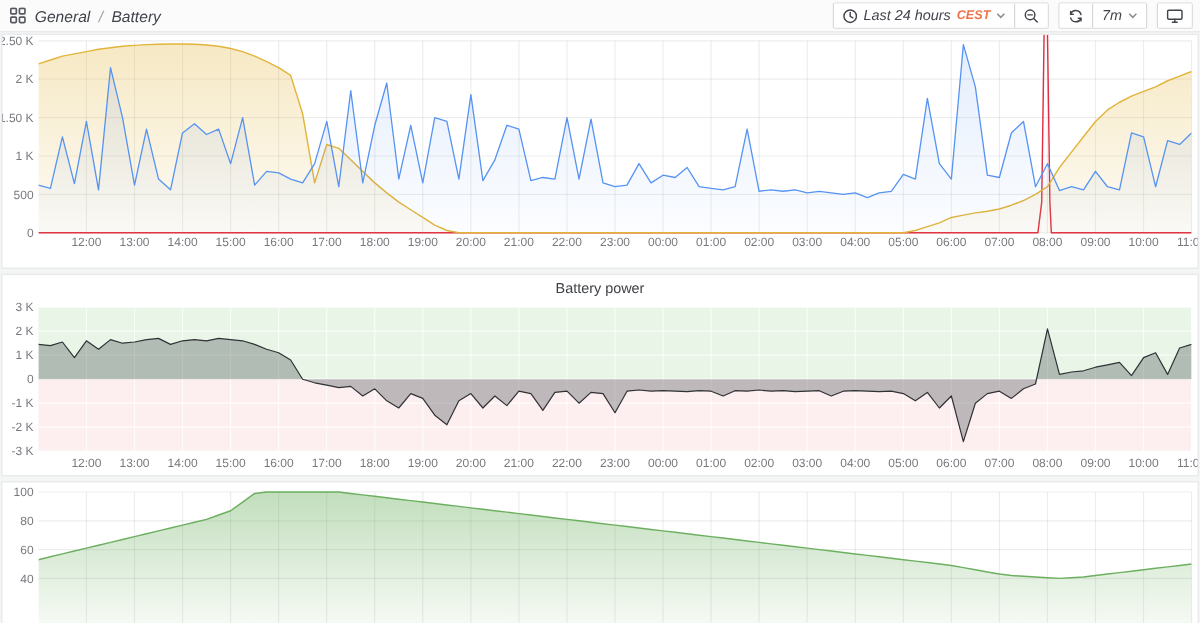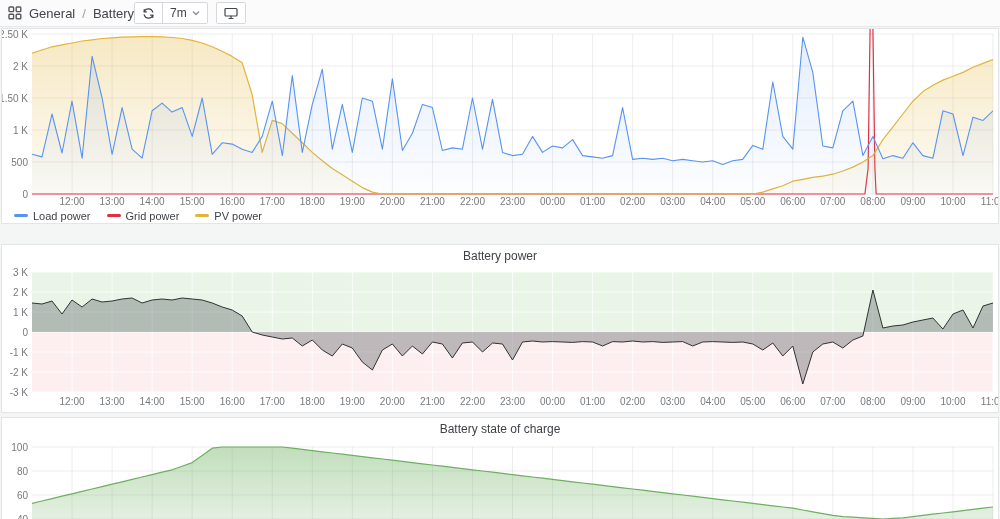--- a/index.html
+++ b/index.html
@@ -5,40 +5,41 @@
   * { box-sizing: border-box; margin: 0; padding: 0; }
   html, body { width: 1000px; height: 519px; overflow: hidden; }
   body {
     font-family: "Liberation Sans", sans-serif;
     background: #F4F5F5;
     color: #41444B;
   }
   
   .navbar {
     height: 27px; background: #FBFBFB; border-bottom: 1px solid #E6E7E8;
-    display: flex; align-items: center; 
+    display: flex; align-items: center; justify-content: space-between;
     padding: 0 6px 0 8px;
+    font-style: italic;
   }
   .crumbs { display: flex; align-items: center; gap: 7px; font-size: 13px; }
   .crumb { color: #41444B; cursor: pointer; }
   .crumb-sep { color: #9FA2A8; }
   .nav-right { display: flex; align-items: center; gap: 8px; }
   .btn-group { display: flex; border: 1px solid #D5D7DB; border-radius: 2px; background: #FFF; height: 22px; }
   .btn {
     display: flex; align-items: center; gap: 5px; padding: 0 7px;
     font-size: 12px; color: #41444B; cursor: pointer; background: #FFF; height: 20px;
   }
   .btn + .btn { border-left: 1px solid #D5D7DB; }
   .tz { font-size: 10.5px; font-weight: bold; }
   .chev { width: 8px; height: 8px; }
   .ico { display: inline-flex; align-items: center; }
   
   .panel { background: #FFFFFF; border: 1px solid #E4E5E6; margin: 0 1px; }
   .panel-1 { margin-top: 1px; height: 196px; }
-  .panel-2 { margin-top: 20px; height: 169px; }
+  .panel-2 { margin-top: 4px; height: 169px; }
   .panel-3 { margin-top: 4px; height: 160px; }
   .panel-title {
     height: 21px; text-align: center; font-size: 12px; font-weight: 500;
     color: #3E4146; padding-top: 4px; cursor: pointer;
   }
   svg.chart { display: block; }
   .legend { display: flex; align-items: center; gap: 16px; padding-left: 12px; height: 17px; }
   .legend-item { display: flex; align-items: center; gap: 5px; font-size: 11px; color: #3F4248; cursor: pointer; }
   .swatch { width: 14px; height: 3px; border-radius: 2px; display: inline-block; }
 </style>
@@ -55,20 +56,45 @@
         <rect x="1" y="8.2" width="4.6" height="4.6" rx="0.8"></rect>
             <rect x="8.2" y="8.2" width="4.6" height="4.6" rx="0.8"></rect>
       </g>
         </svg>
     </span>
     <span class="crumb">General</span>
     <span class="crumb-sep">/</span>
     <span class="crumb">Battery</span>
   </div>
   <div class="nav-right">
+    <div class="btn-group">
+      <div class="btn">
+        <span class="ico">
+          <svg width="13" height="13" viewBox="0 0 13 13">
+              <circle cx="6.5" cy="6.5" r="5.2" fill="none" stroke="#41444B" stroke-width="1.2"></circle>
+              <path d="M6.5 3.4v3.3l2.2 1.2" fill="none" stroke="#41444B" stroke-width="1.2" stroke-linecap="round"></path>
+            </svg>
+        </span>
+        <span>Last 24 hours</span>
+        <span class="tz" style="color: rgb(237, 116, 75);">CEST</span>
+        <span class="ico">
+          <svg class="chev" viewBox="0 0 8 8">
+              <path d="M1 2.5l3 3 3-3" fill="none" stroke="#8A8D93" stroke-width="1.3"></path>
+            </svg>
+        </span>
+      </div>
+      <div class="btn">
+        <span class="ico">
+          <svg width="13" height="13" viewBox="0 0 13 13">
+              <circle cx="5.4" cy="5.4" r="4" fill="none" stroke="#41444B" stroke-width="1.2"></circle>
+              <path d="M3.6 5.4h3.6M8.4 8.4l3 3" fill="none" stroke="#41444B" stroke-width="1.2" stroke-linecap="round"></path>
+            </svg>
+        </span>
+      </div>
+    </div>
     <div class="btn-group">
       <div class="btn">
         <span class="ico">
           <svg width="13" height="13" viewBox="0 0 13 13" fill="none" stroke="#41444B" stroke-width="1.2" stroke-linecap="round">
             <path d="M10.8 5.1a4.6 4.6 0 0 0-8.6-.6"></path>
               <path d="M2.2 7.9a4.6 4.6 0 0 0 8.6.6"></path>
             <path d="M2.2 2.6v2.2h2.2M10.8 10.4V8.2H8.6"></path>
           </svg>
         </span>
       </div>
@@ -170,34 +196,20 @@
         </linearGradient>
       </defs>
       <g clip-path="url(#svg1-clip)">
         <path d="M30.0 165.0L862.9 165.0L866.1 139.4L868.1 -1.4L870.9 -1.4L872.9 139.4L874.1 165.0L991.0 165.0" fill="none" stroke="#E02F44" stroke-width="1.2" stroke-linejoin="round"></path>
         <path d="M30.0 24.2L40.0 21.0L50.0 17.8L60.0 15.9L70.0 14.0L80.1 12.0L90.1 10.8L100.1 9.5L110.1 8.8L120.1 8.2L130.1 7.9L140.1 7.6L150.1 7.6L160.1 7.9L170.1 8.5L180.2 9.5L190.2 11.4L200.2 14.0L210.2 17.8L220.2 22.3L230.2 27.4L240.2 33.8L250.2 65.8L260.2 123.4L270.3 91.4L280.3 94.6L290.3 104.2L300.3 113.8L310.3 123.4L320.3 131.7L330.3 139.4L340.3 145.8L350.3 152.2L360.3 158.6L370.4 163.1L380.4 165.0L390.4 165.0L400.4 165.0L410.4 165.0L420.4 165.0L430.4 165.0L440.4 165.0L450.4 165.0L460.4 165.0L470.5 165.0L480.5 165.0L490.5 165.0L500.5 165.0L510.5 165.0L520.5 165.0L530.5 165.0L540.5 165.0L550.5 165.0L560.6 165.0L570.6 165.0L580.6 165.0L590.6 165.0L600.6 165.0L610.6 165.0L620.6 165.0L630.6 165.0L640.6 165.0L650.6 165.0L660.7 165.0L670.7 165.0L680.7 165.0L690.7 165.0L700.7 165.0L710.7 165.0L720.7 165.0L730.7 165.0L740.7 165.0L750.8 165.0L760.8 163.1L770.8 159.9L780.8 156.7L790.8 152.2L800.8 150.3L810.8 148.4L820.8 147.1L830.8 145.2L840.8 142.0L850.9 138.1L860.9 133.0L870.9 126.6L880.9 110.6L890.9 97.8L900.9 85.0L910.9 72.2L920.9 62.6L930.9 56.2L940.9 51.1L951.0 47.2L961.0 43.4L971.0 38.3L981.0 34.4L991.0 30.6L991.0 165L30.0 165Z" fill="url(#svg1-g1)" stroke="none"></path>
         <path d="M30.0 24.2L40.0 21.0L50.0 17.8L60.0 15.9L70.0 14.0L80.1 12.0L90.1 10.8L100.1 9.5L110.1 8.8L120.1 8.2L130.1 7.9L140.1 7.6L150.1 7.6L160.1 7.9L170.1 8.5L180.2 9.5L190.2 11.4L200.2 14.0L210.2 17.8L220.2 22.3L230.2 27.4L240.2 33.8L250.2 65.8L260.2 123.4L270.3 91.4L280.3 94.6L290.3 104.2L300.3 113.8L310.3 123.4L320.3 131.7L330.3 139.4L340.3 145.8L350.3 152.2L360.3 158.6L370.4 163.1L380.4 165.0L390.4 165.0L400.4 165.0L410.4 165.0L420.4 165.0L430.4 165.0L440.4 165.0L450.4 165.0L460.4 165.0L470.5 165.0L480.5 165.0L490.5 165.0L500.5 165.0L510.5 165.0L520.5 165.0L530.5 165.0L540.5 165.0L550.5 165.0L560.6 165.0L570.6 165.0L580.6 165.0L590.6 165.0L600.6 165.0L610.6 165.0L620.6 165.0L630.6 165.0L640.6 165.0L650.6 165.0L660.7 165.0L670.7 165.0L680.7 165.0L690.7 165.0L700.7 165.0L710.7 165.0L720.7 165.0L730.7 165.0L740.7 165.0L750.8 165.0L760.8 163.1L770.8 159.9L780.8 156.7L790.8 152.2L800.8 150.3L810.8 148.4L820.8 147.1L830.8 145.2L840.8 142.0L850.9 138.1L860.9 133.0L870.9 126.6L880.9 110.6L890.9 97.8L900.9 85.0L910.9 72.2L920.9 62.6L930.9 56.2L940.9 51.1L951.0 47.2L961.0 43.4L971.0 38.3L981.0 34.4L991.0 30.6" fill="none" stroke="#E2B43A" stroke-width="1.2" stroke-linejoin="round"></path>
         <path d="M30.0 125.3L40.0 127.9L50.0 85.0L60.0 124.0L70.0 72.2L80.1 129.2L90.1 27.4L100.1 69.0L110.1 125.3L120.1 78.6L130.1 120.2L140.1 129.2L150.1 81.8L160.1 74.1L170.1 83.1L180.2 78.6L190.2 107.4L200.2 69.0L210.2 125.3L220.2 113.8L230.2 115.1L240.2 120.2L250.2 123.4L260.2 107.4L270.3 72.2L280.3 126.6L290.3 46.6L300.3 123.4L310.3 75.4L320.3 40.2L330.3 120.2L340.3 75.4L350.3 123.4L360.3 69.0L370.4 72.2L380.4 120.2L390.4 49.8L400.4 121.5L410.4 104.2L420.4 75.4L430.4 78.6L440.4 121.5L450.4 118.9L460.4 120.2L470.5 69.0L480.5 120.2L490.5 70.3L500.5 123.4L510.5 126.6L520.5 125.3L530.5 107.4L540.5 123.4L550.5 117.0L560.6 118.9L570.6 110.6L580.6 126.6L590.6 127.9L600.6 129.2L610.6 126.6L620.6 78.6L630.6 130.4L640.6 129.2L650.6 130.4L660.7 129.2L670.7 131.7L680.7 130.4L690.7 131.7L700.7 133.0L710.7 131.7L720.7 135.6L730.7 131.7L740.7 130.4L750.8 116.4L760.8 120.2L770.8 53.0L780.8 107.4L790.8 120.2L800.8 8.2L810.8 43.4L820.8 117.0L830.8 118.9L840.8 81.8L850.9 72.2L860.9 126.6L870.9 107.4L880.9 129.8L890.9 126.6L900.9 129.2L910.9 113.8L920.9 126.6L930.9 129.2L940.9 81.8L951.0 85.0L961.0 126.6L971.0 88.2L981.0 91.4L991.0 81.8L991.0 165L30.0 165Z" fill="url(#svg1-g2)" stroke="none"></path>
         <path d="M30.0 125.3L40.0 127.9L50.0 85.0L60.0 124.0L70.0 72.2L80.1 129.2L90.1 27.4L100.1 69.0L110.1 125.3L120.1 78.6L130.1 120.2L140.1 129.2L150.1 81.8L160.1 74.1L170.1 83.1L180.2 78.6L190.2 107.4L200.2 69.0L210.2 125.3L220.2 113.8L230.2 115.1L240.2 120.2L250.2 123.4L260.2 107.4L270.3 72.2L280.3 126.6L290.3 46.6L300.3 123.4L310.3 75.4L320.3 40.2L330.3 120.2L340.3 75.4L350.3 123.4L360.3 69.0L370.4 72.2L380.4 120.2L390.4 49.8L400.4 121.5L410.4 104.2L420.4 75.4L430.4 78.6L440.4 121.5L450.4 118.9L460.4 120.2L470.5 69.0L480.5 120.2L490.5 70.3L500.5 123.4L510.5 126.6L520.5 125.3L530.5 107.4L540.5 123.4L550.5 117.0L560.6 118.9L570.6 110.6L580.6 126.6L590.6 127.9L600.6 129.2L610.6 126.6L620.6 78.6L630.6 130.4L640.6 129.2L650.6 130.4L660.7 129.2L670.7 131.7L680.7 130.4L690.7 131.7L700.7 133.0L710.7 131.7L720.7 135.6L730.7 131.7L740.7 130.4L750.8 116.4L760.8 120.2L770.8 53.0L780.8 107.4L790.8 120.2L800.8 8.2L810.8 43.4L820.8 117.0L830.8 118.9L840.8 81.8L850.9 72.2L860.9 126.6L870.9 107.4L880.9 129.8L890.9 126.6L900.9 129.2L910.9 113.8L920.9 126.6L930.9 129.2L940.9 81.8L951.0 85.0L961.0 126.6L971.0 88.2L981.0 91.4L991.0 81.8" fill="none" stroke="#5794F2" stroke-width="1.1" stroke-linejoin="round"></path>
       </g>
     </svg>
-  <div class="legend">
-    <span class="legend-item">
-      <span class="swatch" style="background: rgb(87, 148, 242);"></span>
-      <span>Load power</span>
-    </span>
-    <span class="legend-item">
-      <span class="swatch" style="background: rgb(224, 47, 68);"></span>
-      <span>Grid power</span>
-    </span>
-    <span class="legend-item">
-      <span class="swatch" style="background: rgb(226, 180, 58);"></span>
-      <span>PV power</span>
-    </span>
-  </div>
 </div>
 
 <div class="panel panel-2">
   <div class="panel-title">Battery power</div>
   <svg id="svg2" class="chart" width="996" height="144">
       <rect x="30" y="6" width="961" height="60" fill="rgba(115,191,105,0.16)"></rect>
       <rect x="30" y="66" width="961" height="60" fill="rgba(224,47,68,0.08)"></rect>
       <line x1="70.04166666666666" y1="6" x2="70.04166666666666" y2="126" stroke="rgba(255,255,255,0.75)" stroke-width="1"></line>
       <text x="70.04166666666666" y="139" text-anchor="middle" font-size="10" fill="#77797E">12:00</text>
       <line x1="110.08333333333333" y1="6" x2="110.08333333333333" y2="126" stroke="rgba(255,255,255,0.75)" stroke-width="1"></line>
@@ -266,21 +278,20 @@
         </clipPath>
       </defs>
       <g clip-path="url(#svg2-clip)">
         <path d="M30.0 37.0L40.0 38.0L50.0 35.0L60.0 48.0L70.0 34.0L80.1 41.0L90.1 33.0L100.1 36.0L110.1 35.0L120.1 33.0L130.1 32.0L140.1 37.0L150.1 34.0L160.1 33.0L170.1 34.0L180.2 32.0L190.2 33.0L200.2 34.0L210.2 37.0L220.2 41.0L230.2 44.0L240.2 50.0L250.2 66.0L260.2 69.0L270.3 71.0L280.3 73.0L290.3 72.0L300.3 80.0L310.3 74.0L320.3 84.0L330.3 90.0L340.3 78.0L350.3 82.0L360.3 96.0L370.4 104.0L380.4 84.0L390.4 78.0L400.4 90.0L410.4 80.0L420.4 88.0L430.4 76.0L440.4 78.0L450.4 92.0L460.4 77.0L470.5 76.0L480.5 86.0L490.5 77.0L500.5 78.0L510.5 94.0L520.5 76.0L530.5 75.0L540.5 76.0L550.5 75.6L560.6 76.0L570.6 76.4L580.6 75.6L590.6 76.0L600.6 80.0L610.6 75.6L620.6 76.0L630.6 75.0L640.6 76.0L650.6 75.6L660.7 76.4L670.7 76.0L680.7 75.6L690.7 80.0L700.7 76.0L710.7 75.6L720.7 76.0L730.7 76.4L740.7 76.0L750.8 78.0L760.8 84.0L770.8 77.0L780.8 90.0L790.8 80.0L800.8 118.0L810.8 86.0L820.8 78.0L830.8 76.0L840.8 82.0L850.9 74.0L860.9 70.0L870.9 24.0L880.9 62.0L890.9 60.0L900.9 59.0L910.9 56.0L920.9 54.0L930.9 52.0L940.9 63.0L951.0 48.0L961.0 44.0L971.0 62.0L981.0 40.0L991.0 37.0L991.0 66L30.0 66Z" fill="rgba(62,68,70,0.32)" stroke="none"></path>
         <path d="M30.0 37.0L40.0 38.0L50.0 35.0L60.0 48.0L70.0 34.0L80.1 41.0L90.1 33.0L100.1 36.0L110.1 35.0L120.1 33.0L130.1 32.0L140.1 37.0L150.1 34.0L160.1 33.0L170.1 34.0L180.2 32.0L190.2 33.0L200.2 34.0L210.2 37.0L220.2 41.0L230.2 44.0L240.2 50.0L250.2 66.0L260.2 69.0L270.3 71.0L280.3 73.0L290.3 72.0L300.3 80.0L310.3 74.0L320.3 84.0L330.3 90.0L340.3 78.0L350.3 82.0L360.3 96.0L370.4 104.0L380.4 84.0L390.4 78.0L400.4 90.0L410.4 80.0L420.4 88.0L430.4 76.0L440.4 78.0L450.4 92.0L460.4 77.0L470.5 76.0L480.5 86.0L490.5 77.0L500.5 78.0L510.5 94.0L520.5 76.0L530.5 75.0L540.5 76.0L550.5 75.6L560.6 76.0L570.6 76.4L580.6 75.6L590.6 76.0L600.6 80.0L610.6 75.6L620.6 76.0L630.6 75.0L640.6 76.0L650.6 75.6L660.7 76.4L670.7 76.0L680.7 75.6L690.7 80.0L700.7 76.0L710.7 75.6L720.7 76.0L730.7 76.4L740.7 76.0L750.8 78.0L760.8 84.0L770.8 77.0L780.8 90.0L790.8 80.0L800.8 118.0L810.8 86.0L820.8 78.0L830.8 76.0L840.8 82.0L850.9 74.0L860.9 70.0L870.9 24.0L880.9 62.0L890.9 60.0L900.9 59.0L910.9 56.0L920.9 54.0L930.9 52.0L940.9 63.0L951.0 48.0L961.0 44.0L971.0 62.0L981.0 40.0L991.0 37.0" fill="none" stroke="#303236" stroke-width="1" stroke-linejoin="round"></path>
       </g>
     </svg>
 </div>
 
 <div class="panel panel-3">
-  <div class="panel-title">Battery state of charge</div>
   <svg id="svg3" class="chart" width="996" height="140">
       <line x1="70.04166666666666" y1="8" x2="70.04166666666666" y2="128" stroke="rgba(0,0,0,0.07)" stroke-width="1"></line>
       <line x1="110.08333333333333" y1="8" x2="110.08333333333333" y2="128" stroke="rgba(0,0,0,0.07)" stroke-width="1"></line>
       <line x1="150.125" y1="8" x2="150.125" y2="128" stroke="rgba(0,0,0,0.07)" stroke-width="1"></line>
       <line x1="190.16666666666666" y1="8" x2="190.16666666666666" y2="128" stroke="rgba(0,0,0,0.07)" stroke-width="1"></line>
       <line x1="230.20833333333334" y1="8" x2="230.20833333333334" y2="128" stroke="rgba(0,0,0,0.07)" stroke-width="1"></line>
       <line x1="270.25" y1="8" x2="270.25" y2="128" stroke="rgba(0,0,0,0.07)" stroke-width="1"></line>
       <line x1="310.2916666666667" y1="8" x2="310.2916666666667" y2="128" stroke="rgba(0,0,0,0.07)" stroke-width="1"></line>
       <line x1="350.3333333333333" y1="8" x2="350.3333333333333" y2="128" stroke="rgba(0,0,0,0.07)" stroke-width="1"></line>
       <line x1="390.375" y1="8" x2="390.375" y2="128" stroke="rgba(0,0,0,0.07)" stroke-width="1"></line>

